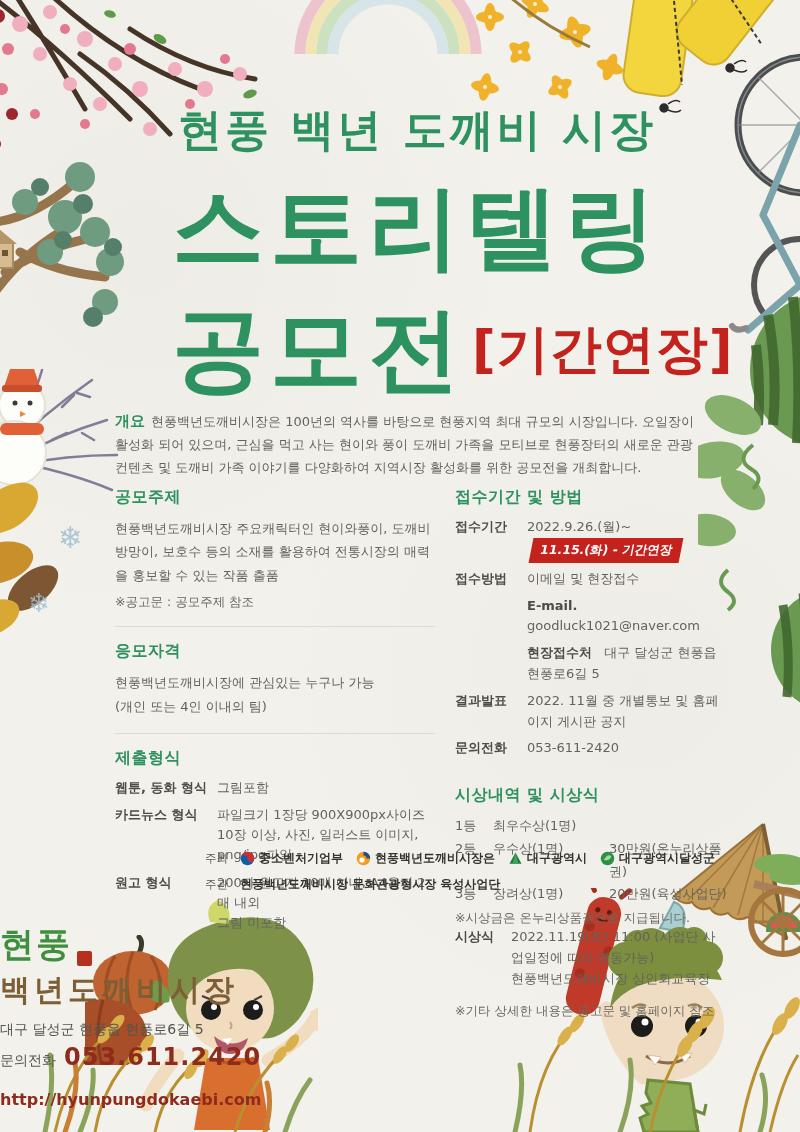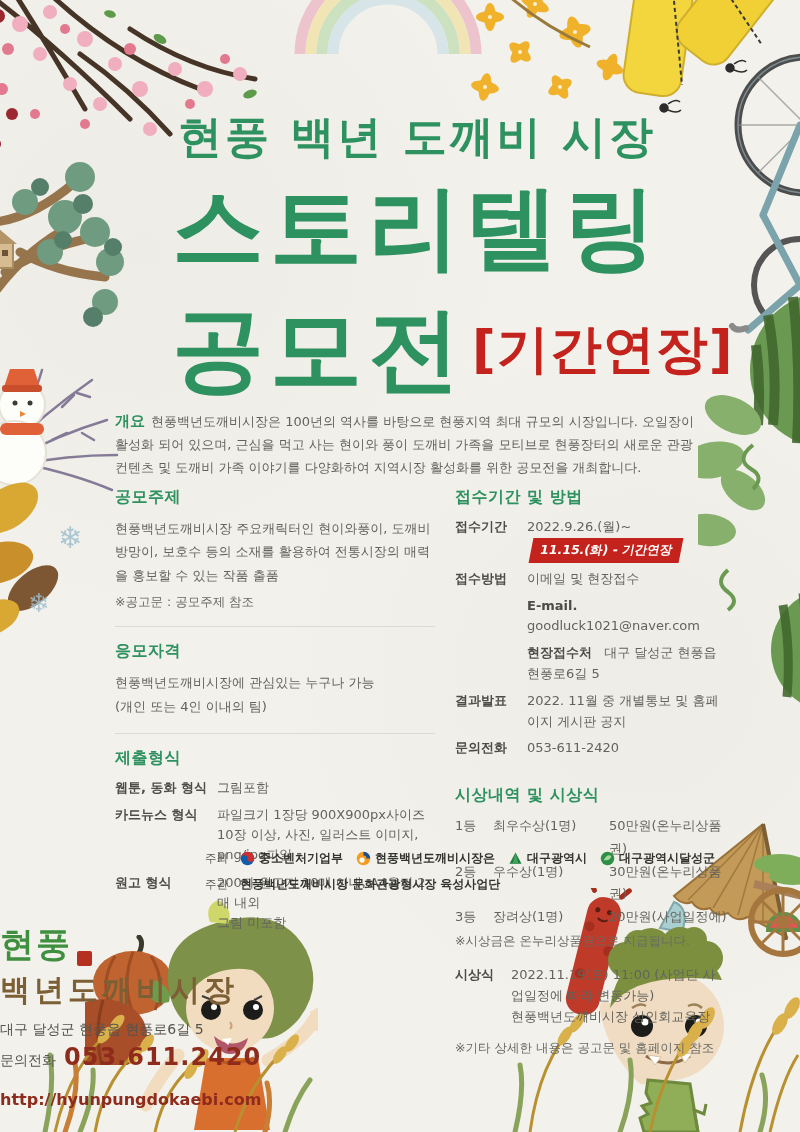--- a/index.html
+++ b/index.html
@@ -11,21 +11,21 @@
   .poster::before{
     content:"";position:absolute;inset:0;
     background:
       radial-gradient(circle at 18% 22%, rgba(120,110,90,.04), transparent 35%),
       radial-gradient(circle at 80% 60%, rgba(120,110,90,.035), transparent 40%);
     pointer-events:none;
   }
   .deco{position:absolute;pointer-events:none;}
 
   
-  .title-small{position:absolute;left:178px;top:108px;font-size:44px;font-weight:800;
+  .title-small{position:absolute;left:178px;top:101px;font-size:44px;font-weight:800;
     color:#2e9160;letter-spacing:3px;white-space:nowrap;}
   .title-big{position:absolute;left:172px;top:182px;font-size:92px;font-weight:800;
     color:#2e9160;letter-spacing:6px;line-height:1.0;white-space:nowrap;}
   .title-row{position:absolute;left:172px;top:288px;white-space:nowrap;}
   .title-row .big{font-size:92px;font-weight:800;color:#2e9160;letter-spacing:6px;}
   .title-badge{font-size:52px;font-weight:800;color:#c3231c;letter-spacing:1px;
     margin-left:6px;vertical-align:14px;}
 
   
   .overview{position:absolute;left:115px;top:408px;width:588px;
@@ -51,21 +51,21 @@
   .ap-sub .sl{font-weight:bold;color:#4c4c48;margin-right:8px;}
   .ap-sub .ind{margin-left:86px;}
   .badge-ext{display:inline-block;background:#c3231c;color:#fff;font-weight:bold;
     font-size:12.5px;padding:2px 9px 3px;transform:skewX(-11deg);margin-left:4px;}
   .badge-ext span{display:inline-block;}
 
   .aw-row{display:flex;font-size:13px;line-height:1.75;color:#63635d;}
   .aw-row .r1{width:38px;flex:none;}
   .aw-row .r2{width:116px;flex:none;}
   .aw-note{font-size:12.5px;color:#6a6a64;margin-top:4px;}
-  .aw-cere{display:flex;margin-top:15px;font-size:13px;line-height:1.6;}
+  .aw-cere{display:flex;font-size:13px;line-height:1.6;}
   .aw-cere .al{width:48px;flex:none;font-weight:bold;color:#4c4c48;margin-right:8px;}
   .aw-cere .av{color:#63635d;}
   .aw-foot{font-size:12.5px;color:#6a6a64;margin-top:13px;}
 
   
   .orgs{position:absolute;left:205px;top:850px;width:450px;font-size:12px;}
   .org-row{display:flex;align-items:center;margin-bottom:9px;}
   .org-tag{color:#5a5954;margin-right:12px;flex:none;font-size:11.5px;}
   .org-item{display:flex;align-items:center;margin-right:13px;font-weight:bold;color:#33332f;white-space:nowrap;}
   .org-item svg{margin-right:4px;}
@@ -483,31 +483,30 @@
     <div class="ap-row">
       <span class="al">문의전화</span>
       <span class="av">053-611-2420</span>
     </div>
 
     <h3 class="h-section" style="margin-top:26px">시상내역 및 시상식</h3>
 
     <div class="aw-row">
       <span class="r1">1등</span>
       <span class="r2">최우수상(1명)</span>
-      <span>50만원(온누리상품권)</span>
     </div>
     <div class="aw-row">
       <span class="r1">2등</span>
       <span class="r2">우수상(1명)</span>
       <span>30만원(온누리상품권)</span>
     </div>
     <div class="aw-row">
       <span class="r1">3등</span>
       <span class="r2">장려상(1명)</span>
-      <span>20만원(사업일정에)</span>
+      <span>20만원(육성사업단)</span>
     </div>
     <div class="aw-note">※시상금은 온누리상품권으로 지급됩니다.</div>
 
     <div class="aw-cere">
       <span class="al">시상식</span>
       <span class="av">
         <span>2022.11.19(토) 11:00 (사업단 사업일정에 따라 변동가능)</span><br>
         <span>현풍백년도깨비시장 상인회교육장</span>
       </span>
     </div>

